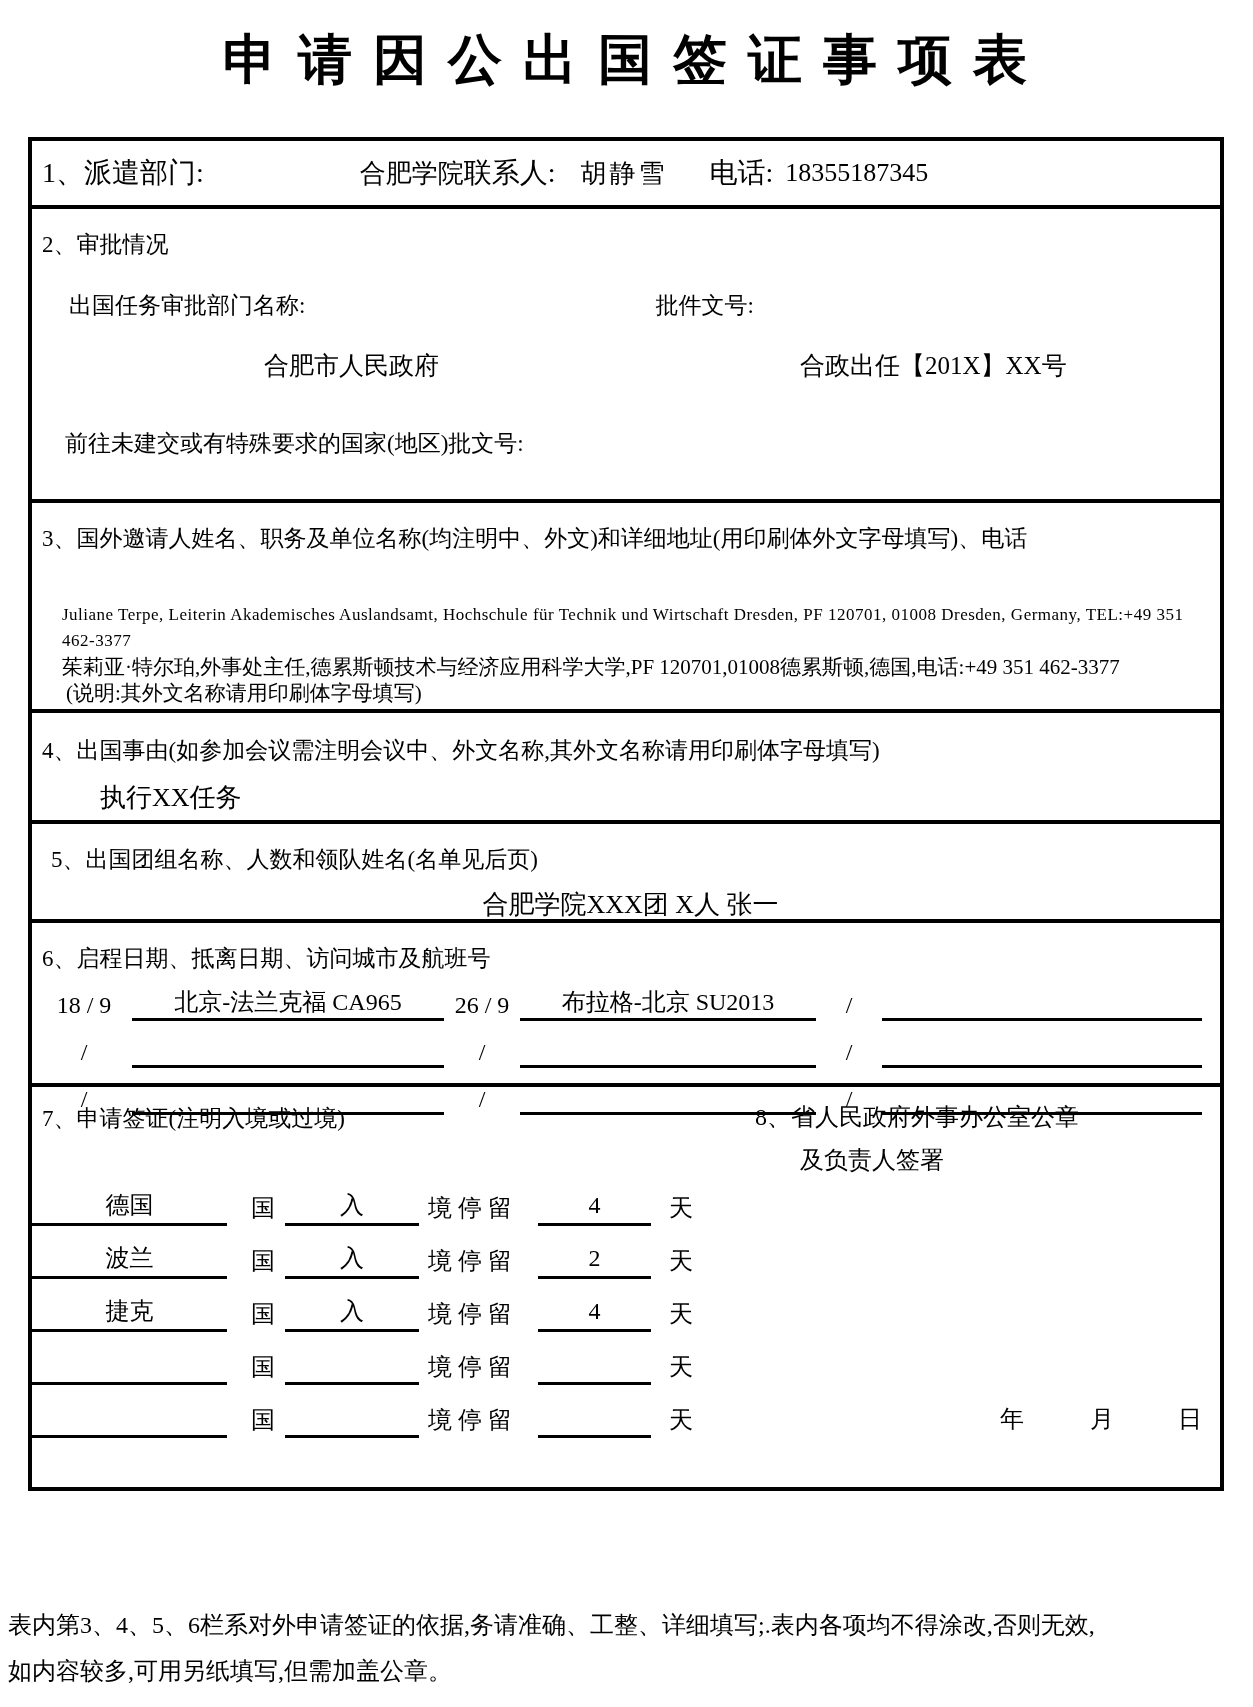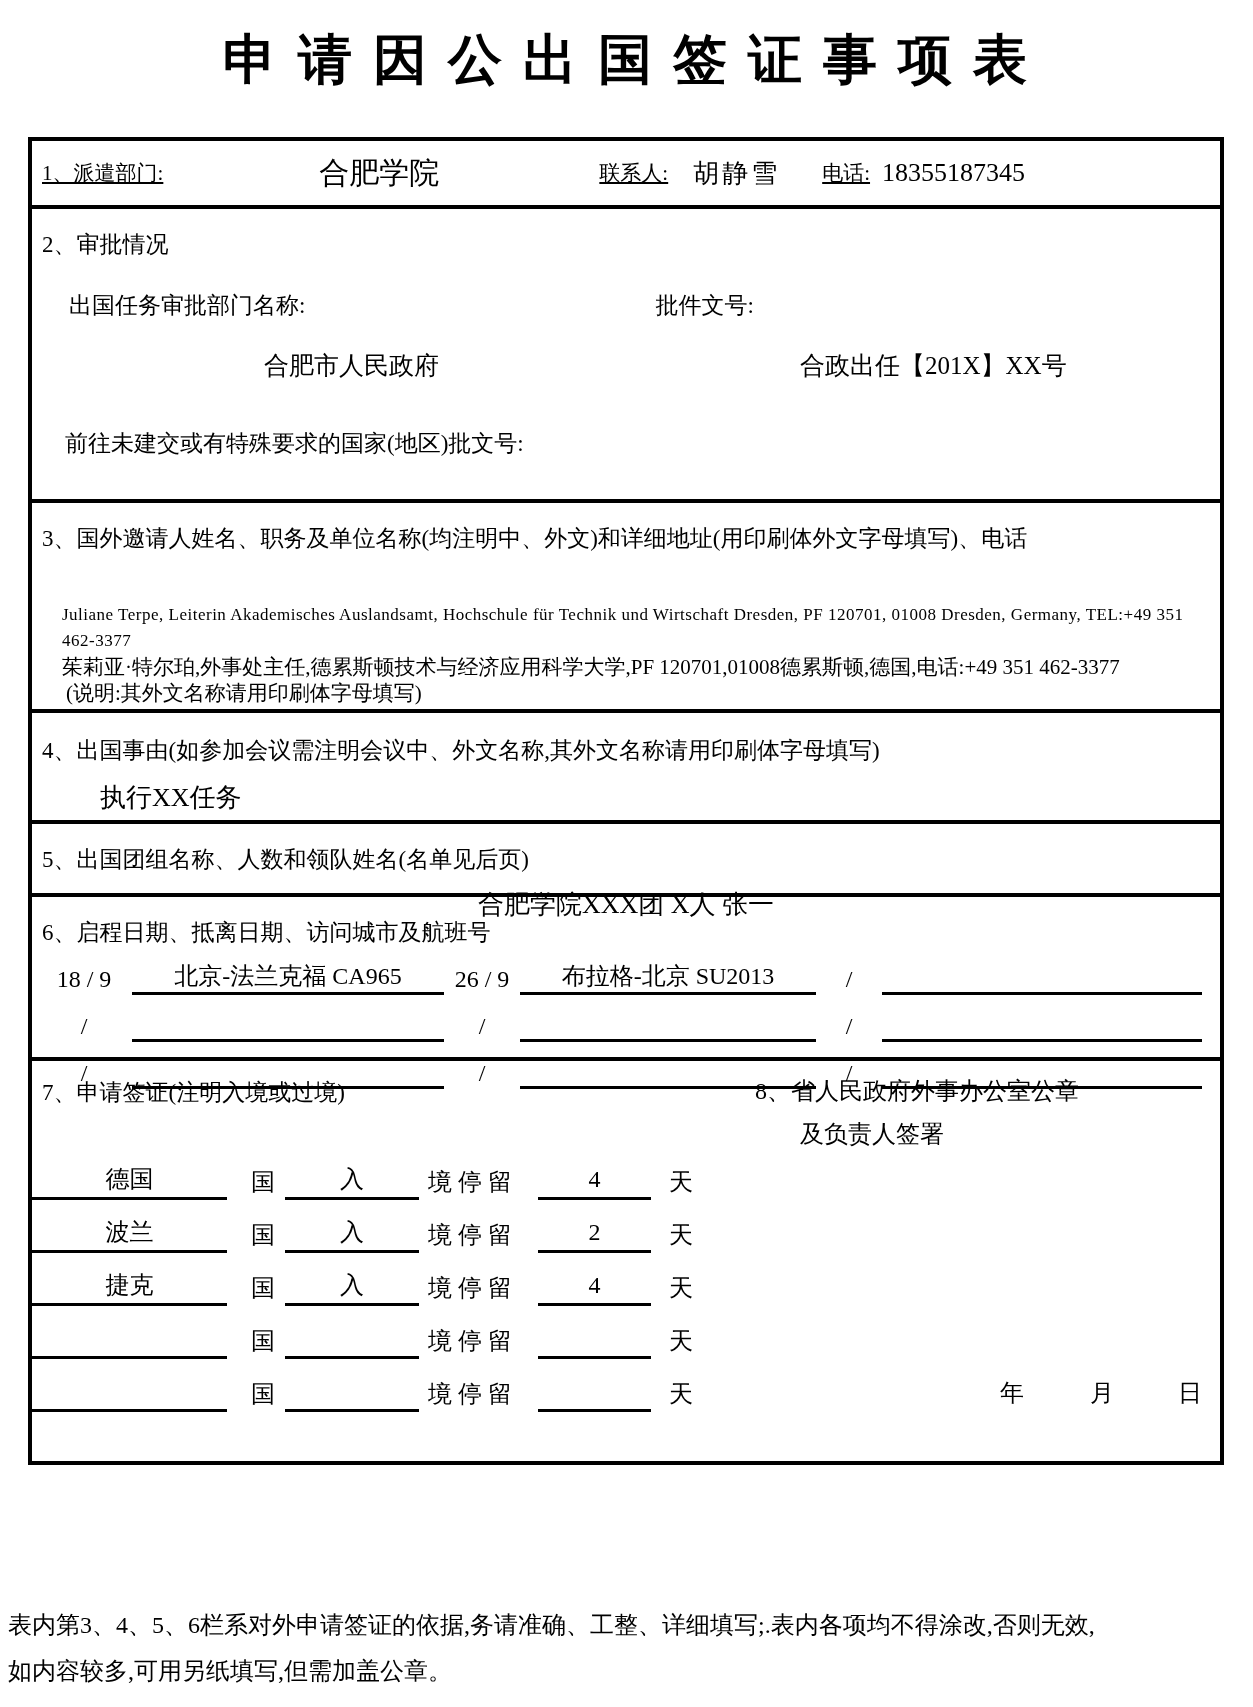--- a/index.html
+++ b/index.html
@@ -29,24 +29,24 @@
     background:#fff;
   }
   .sec { position:relative; width:100%; }
   .sec + .sec { border-top:4px solid #000; }
 
   .h { font-size:23px; }
   .val { font-size:25px; }
 
   
   .sec1 { height:64px; display:flex; align-items:center; white-space:nowrap; }
-  .sec1 .lbl { font-size:21px;text-decoration:underline; }
+  .sec1 .lbl { font-size:28px; }
   .sec1 .l-dispatch { margin-left:10px; }
-  .sec1 .v-dept { margin-left:156px; font-size:30px; }
-  .sec1 .l-contact { margin-left:160px; }
+  .sec1 .v-dept { margin-left:156px; font-size:26px; }
+  .sec1 .l-contact { }
   .sec1 .v-contact { margin-left:25px; font-size:26px; letter-spacing:3px; }
   .sec1 .l-phone { margin-left:42px; }
   .sec1 .v-phone { margin-left:12px; font-size:26px; }
 
   
   .sec2 { height:294px; }
   .sec2 .heading { margin:20px 0 0 10px; }
   .s2-row1 { display:flex; margin:30px 0 0 37px; white-space:nowrap; }
   .s2-row1 .l-doc { margin-left:350px; }
   .s2-row2 { display:flex; margin:28px 0 0 232px; white-space:nowrap; }
@@ -60,21 +60,21 @@
   .s3-en { font-size:17px; line-height:26px; letter-spacing:0.5px; }
   .s3-cn { font-size:21px; line-height:26px; }
   .s3-note { font-size:21px; line-height:26px; padding-left:4px; }
 
   
   .sec4 { height:111px; }
   .sec4 .heading { margin:22px 0 0 10px; }
   .sec4 .value { margin:14px 0 0 68px; font-size:26px; }
 
   
-  .sec5 { height:73px; }
+  .sec5 { height:99px;padding-left:9px; }
   .sec5 .heading { margin:20px 0 0 10px; }
   .sec5 .value { margin:12px 0 0 0; text-align:center; font-size:26px; }
 
   
   .sec6 { height:164px; }
   .sec6 .heading { margin:20px 0 0 10px; }
   .f-rows { margin-top:10px; padding-left:4px; }
   .f-row { display:flex; align-items:flex-end; height:34px; margin-top:13px; white-space:nowrap; }
   .f-date { width:96px; text-align:center; font-size:24px; line-height:32px; }
   .f-date.d2 { width:76px; }

